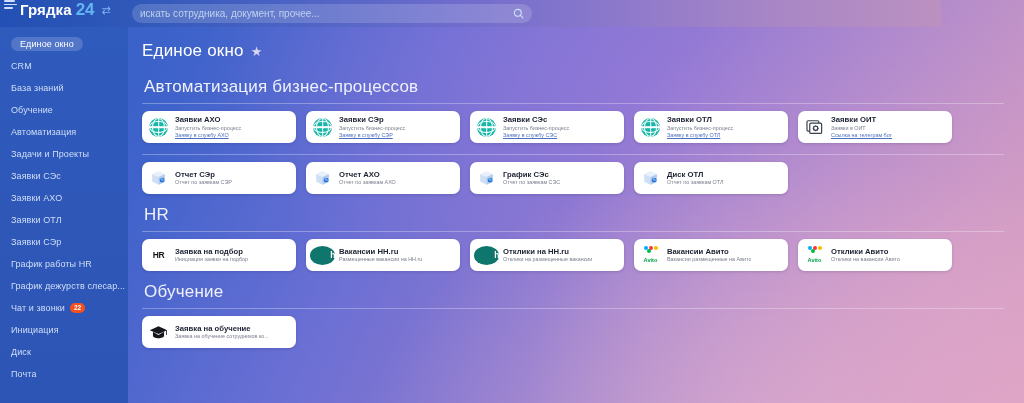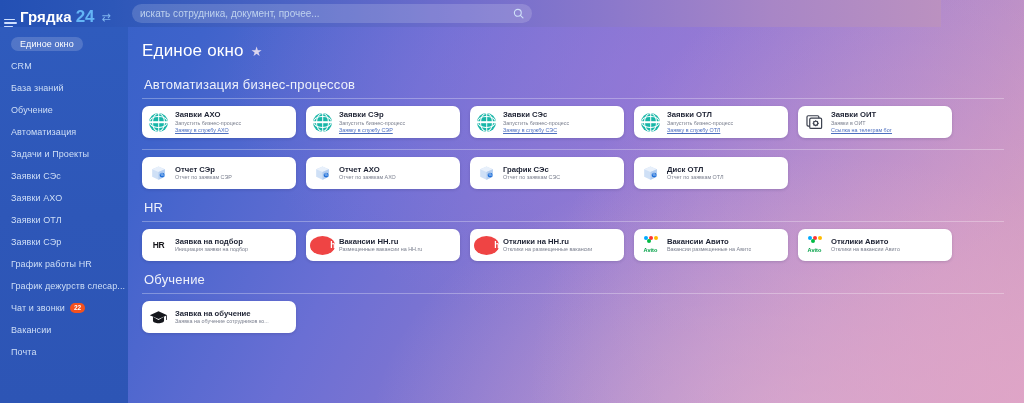--- a/index.html
+++ b/index.html
@@ -14,21 +14,21 @@
       radial-gradient(circle at 100% 100%, rgba(225,165,200,0.85) 0%, rgba(225,165,200,0.0) 45%),
       radial-gradient(ellipse 70% 120% at 78% 110%, rgba(232,190,215,0.55) 0%, rgba(232,190,215,0) 60%),
       radial-gradient(ellipse 60% 90% at 64% 20%, rgba(150,120,220,0.55) 0%, rgba(150,120,220,0) 70%),
       linear-gradient(115deg, #2e5fc4 0%, #3f63cb 18%, #6a6fd4 38%, #8f79cf 58%, #a987cb 74%, #bf91c4 88%, #c99ab9 100%);
   }
 
   
   .topbar {
     position: absolute; top: 0; left: 0; width: 941px; height: 27px;
     background: linear-gradient(90deg, #2350b4 0%, #2d57b8 12%, #4a63c4 30%, #6e6ccc 48%, #8d79cb 66%, #a886c6 82%, #bb91c0 100%);
-    display: flex; align-items: flex-end; z-index: 30;
+    display: flex; align-items: flex-start; z-index: 30;
   }
   .burger { width: 14px; margin-left: 4px; display: flex; flex-direction: column; gap: 2px; cursor: pointer; }
   .burger i { display: block; height: 1.5px; background: #cfe0ff; border-radius: 1px; }
   .burger i:nth-child(1){ width: 11px; }
   .burger i:nth-child(2){ width: 13px; }
   .burger i:nth-child(3){ width: 9px; }
   .logo-wrap { display: flex; align-items: baseline; gap: 4px; margin-left: 2px; }
   .logo-name { font-size: 15px; font-weight: bold; color: #ffffff; letter-spacing: .1px; }
   .logo-num { font-size: 17px; font-weight: bold; color: #64b5f6; }
   .logo-mark { margin-left: 3px; color: #7fb4ee; font-size: 11px; line-height: 1; align-self: center; }
@@ -74,21 +74,21 @@
   .main {
     position: absolute; top: 27px; left: 128px; width: 896px; height: 376px;
     padding: 14px 20px 0 10px; overflow: hidden; z-index: 10;
   }
   .page-title-row { display: flex; align-items: center; gap: 7px; margin: 0 0 16px 4px; }
   .page-title { font-size: 17px; color: #ffffff; font-weight: normal; letter-spacing: .2px; }
   .star-icon { color: #dcd6ee; font-size: 13px; line-height: 1; }
 
   .section { margin-bottom: 4px; }
   .section-title {
-    font-size: 13px; color: #eef1fb; margin: 0 0 6px 6px; font-weight: normal; letter-spacing: .2px;
+    font-size: 17px; color: #eef1fb; margin: 0 0 6px 6px; font-weight: normal; letter-spacing: .2px;
   }
   .section-rule { height: 1px; background: rgba(255,255,255,0.30); margin: 0 0 7px 4px; }
   .card-row { display: flex; gap: 10px; padding-left: 4px; margin-bottom: 11px; }
 
   .card {
     width: 154px; height: 32px; background: #ffffff; border-radius: 7px;
     display: flex; align-items: center; padding: 0 7px; gap: 7px;
     box-shadow: 0 1px 3px rgba(30,30,70,0.18); cursor: pointer; flex: 0 0 auto;
   }
   .card-icon { width: 19px; height: 19px; flex: 0 0 auto; display: flex; align-items: center; justify-content: center; }
@@ -98,21 +98,21 @@
   .card-link { font-size: 5.4px; color: #4d6fbf; text-decoration: underline; line-height: 1.3; white-space: nowrap; display: block; }
 
   
   .ico-globe { width:19px; height:19px; border-radius:50%; background:#18b6a8; position:relative; overflow:hidden; }
   .ico-globe::before { content:""; position:absolute; left:50%; top:0; width:1.6px; height:100%; background:#fff; transform:translateX(-50%); }
   .ico-globe::after { content:""; position:absolute; top:50%; left:0; width:100%; height:1.6px; background:#fff; transform:translateY(-50%); }
   .ico-globe span { position:absolute; left:3.2px; top:0; width:12.6px; height:19px; border:1.5px solid #fff; border-radius:50%; }
   .ico-globe em { position:absolute; left:0; top:3.2px; width:19px; height:12.6px; border:1.5px solid #fff; border-radius:50%; }
   .ico-hr { width:19px; height:19px; display:flex; align-items:center; justify-content:center;
             font-size:8.5px; font-weight:bold; color:#18181c; letter-spacing:-.4px; }
-  .ico-hh { width:19px; height:19px; border-radius:50%; background:#ef4444;
+  .ico-hh { width:19px; height:19px; border-radius:50%; background:#0f766e;
             display:flex; align-items:center; justify-content:center; color:#fff;
             font-size:8.5px; font-weight:bold; letter-spacing:-.5px;padding-left:25px; }
   .ico-avito { width:19px; height:19px; position:relative; display:flex; align-items:flex-end; justify-content:center; }
   .ico-avito .dots { position:absolute; top:0px; left:3px; width:13px; height:7px; }
   .ico-avito .dots b { position:absolute; width:4px; height:4px; border-radius:50%; display:block; }
   .ico-avito .word { font-size:5.6px; font-weight:bold; color:#00a046; background:#fff; line-height:1; padding-bottom:1px; }
 </style>
 </head>
 <body>
 
@@ -173,21 +173,24 @@
       <span class="nav-label">График работы HR</span>
     </div>
     <div class="nav-item">
       <span class="nav-label">График дежурств слесар...</span>
     </div>
     <div class="nav-item">
       <span class="nav-label">Чат и звонки</span>
       <span class="nav-badge">22</span>
     </div>
     <div class="nav-item">
-      <span class="nav-label">Вакансии</span>
+      <span class="nav-label">Инициация</span>
+    </div>
+    <div class="nav-item">
+      <span class="nav-label">Диск</span>
     </div>
     <div class="nav-item">
       <span class="nav-label">Почта</span>
     </div>
   </nav>
 
 <main class="main">
   <div class="page-title-row">
     <h1 class="page-title">Единое окно</h1>
     <span class="star-icon">★</span>

